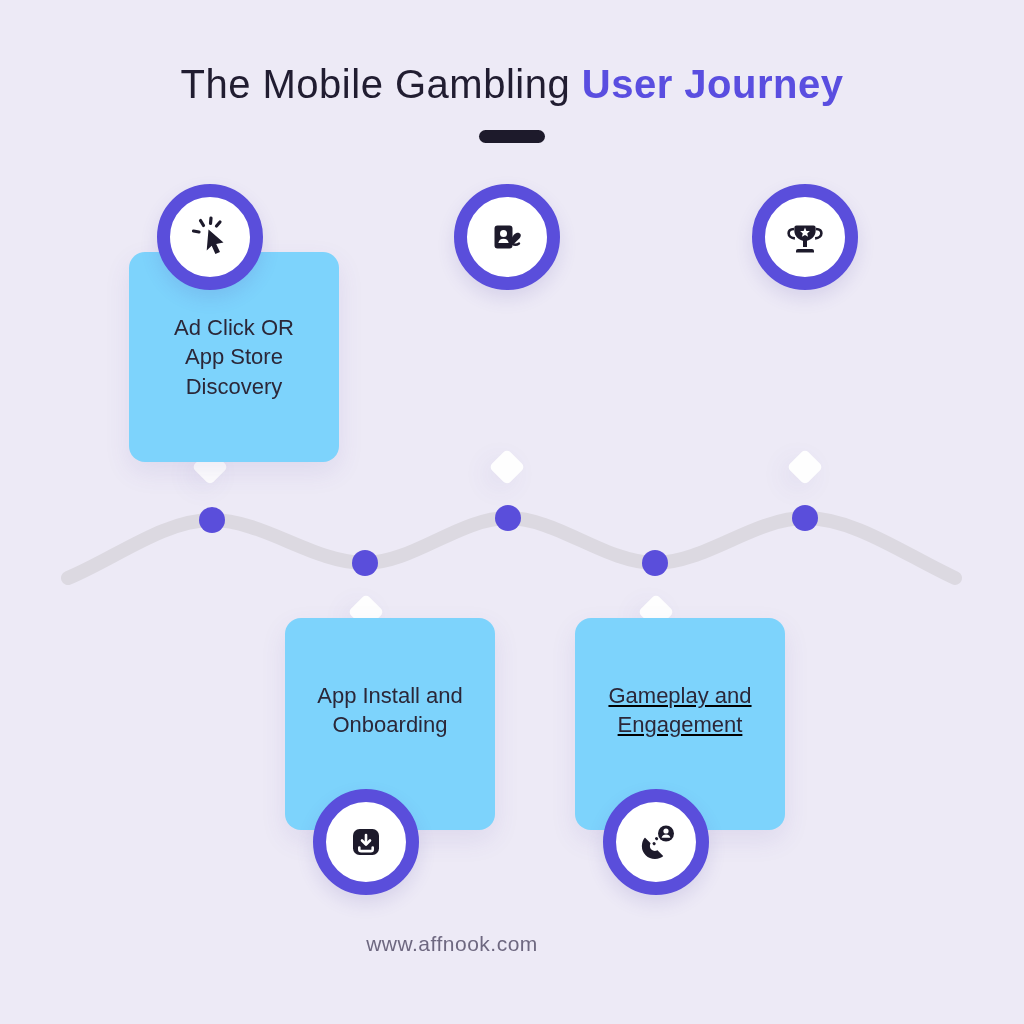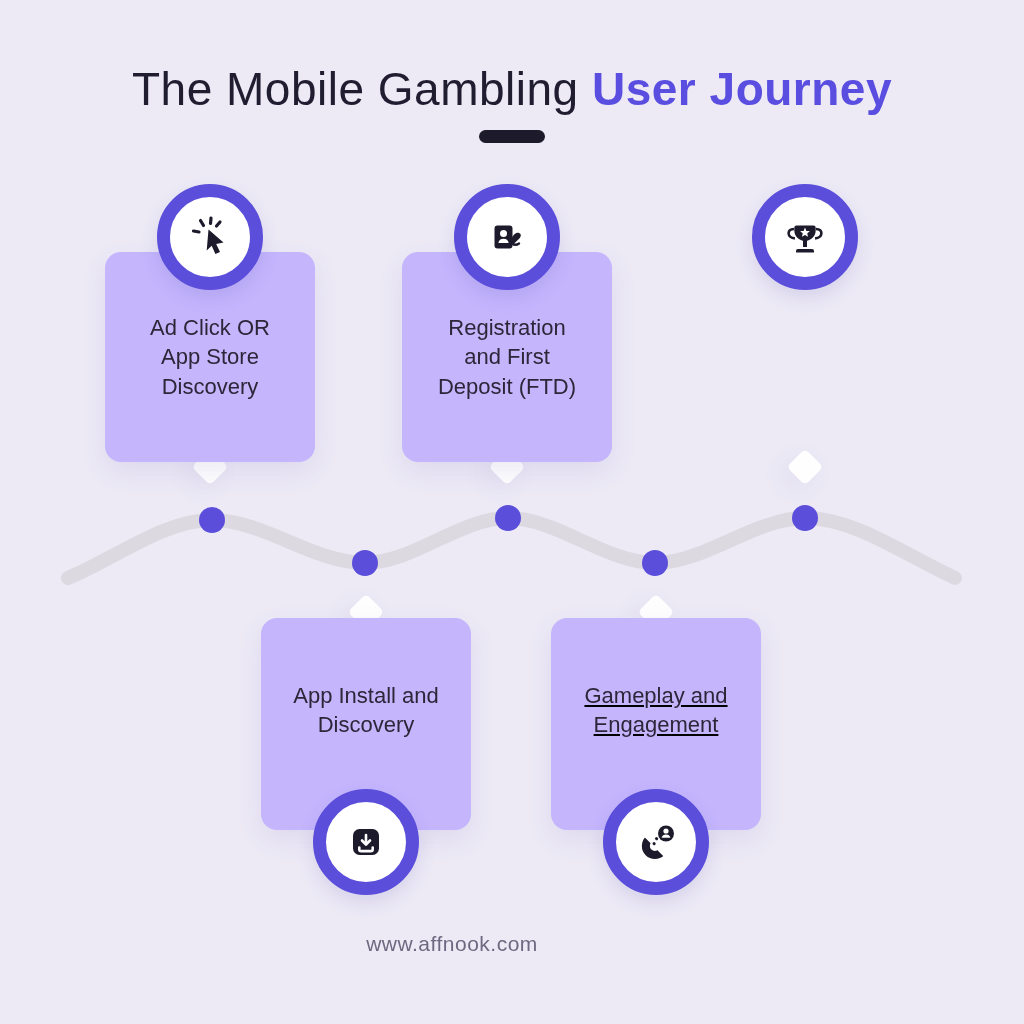--- a/index.html
+++ b/index.html
@@ -8,38 +8,39 @@
     font-family:"Liberation Sans", sans-serif;
     background:#edeaf6;
     position:relative;
     overflow:hidden;
   }
   .stage { position:absolute; inset:0; }
 
   
   .title {
     position:absolute; top:62px; left:0; width:1024px;
-    text-align:center; font-size:46px; letter-spacing:.5px;
+    text-align:center; font-size:40px; letter-spacing:.5px;
     color:#211d31; font-weight:500;
   }
   .title .hl { color:#5a4ee0; font-weight:700; }
   .title-dash {
     position:absolute; top:130px; left:479px;
     width:66px; height:13px; border-radius:7px; background:#1d1a2b;
   }
 
   
   .wave-svg { position:absolute; top:0; left:0; z-index:0; }
 
   
   .card {
-    position:absolute; width:210px; background:#c4b5fd; border-radius:16px;
+    position:absolute; width:210px; background:#7dd3fc; border-radius:16px;
     box-shadow:0 10px 26px rgba(85,72,170,.10);
     display:flex; align-items:center; justify-content:center;
     z-index:2;
+    margin-left:24px;
   }
   .card.top { top:252px; height:210px; }
   .card.bottom { top:618px; height:212px; }
   .card .label {
     max-width:158px; text-align:center;
     font-size:22px; line-height:1.32; color:#2b2738; font-weight:400;
   }
   .tail {
     position:absolute; width:26px; height:26px; background:#fefefe;
     transform:rotate(45deg); border-radius:5px; z-index:1;
@@ -89,37 +90,34 @@
         <line x1="24.5" y1="10.5" x2="25" y2="5"></line>
         <line x1="13" y1="19" x2="7.5" y2="18"></line>
         <line x1="30.5" y1="13" x2="34" y2="9"></line>
       </g>
       <path d="M22.5 16.5 L37.5 29.5 L30.2 30.9 L34 38.9 L29.4 41 L25.7 32.7 L20.7 37.5 Z" fill="#1d1a2b"></path>
     </svg>
   </div>
 
   <div class="tail" style="left:353px; top:599px;"></div>
   <div class="card bottom" style="left:261px;">
-    <div class="label" style="padding-bottom:28px;">App Install and Discovery</div>
+    <div class="label" style="padding-bottom:28px;">App Install and Onboarding</div>
   </div>
   <div class="icon-circle" style="left:313px; top:789px;">
     <svg viewBox="0 0 48 48">
       <rect x="11" y="11" width="26" height="26" rx="6.5" fill="#1d1a2b"></rect>
       <g stroke="#ffffff" stroke-width="2.6" stroke-linecap="round" stroke-linejoin="round" fill="none">
         <line x1="24" y1="17" x2="24" y2="26"></line>
         <path d="M20 22.5 l4 4 4-4"></path>
         <path d="M17.3 29.5 v1.7 a1.9 1.9 0 0 0 1.9 1.9 h9.6 a1.9 1.9 0 0 0 1.9-1.9 v-1.7"></path>
       </g>
     </svg>
   </div>
 
   <div class="tail" style="left:494px; top:454px;"></div>
-  <div class="card top" style="left:402px;">
-    <div class="label">Registration and First Deposit (FTD)</div>
-  </div>
   <div class="icon-circle" style="left:454px; top:184px;">
     <svg viewBox="0 0 48 48">
       <path d="M14.5 12.5 h12 a3 3 0 0 1 3 3 v17 a3 3 0 0 1 -3 3 h-12 a3 3 0 0 1 -3 -3 v-17 a3 3 0 0 1 3 -3 z" fill="#1d1a2b"></path>
       <circle cx="20.5" cy="20.5" r="3.5" fill="#ffffff"></circle>
       <path d="M15.3 30 a5.3 5.3 0 0 1 10.4 0 z" fill="#ffffff"></path>
       <path d="M28.5 26 c1.2-4.2 4.8-7 7.6-6 c2.3 .9 2.1 3.6 .5 5.2 l-4.6 4.6 c-1.8 1.7-4.4 1.5-5.8 -.3 z" fill="#1d1a2b"></path>
       <path d="M29 30.5 q3.5 2.5 7 0" stroke="#1d1a2b" stroke-width="2.4" fill="none" stroke-linecap="round"></path>
     </svg>
   </div>
 

